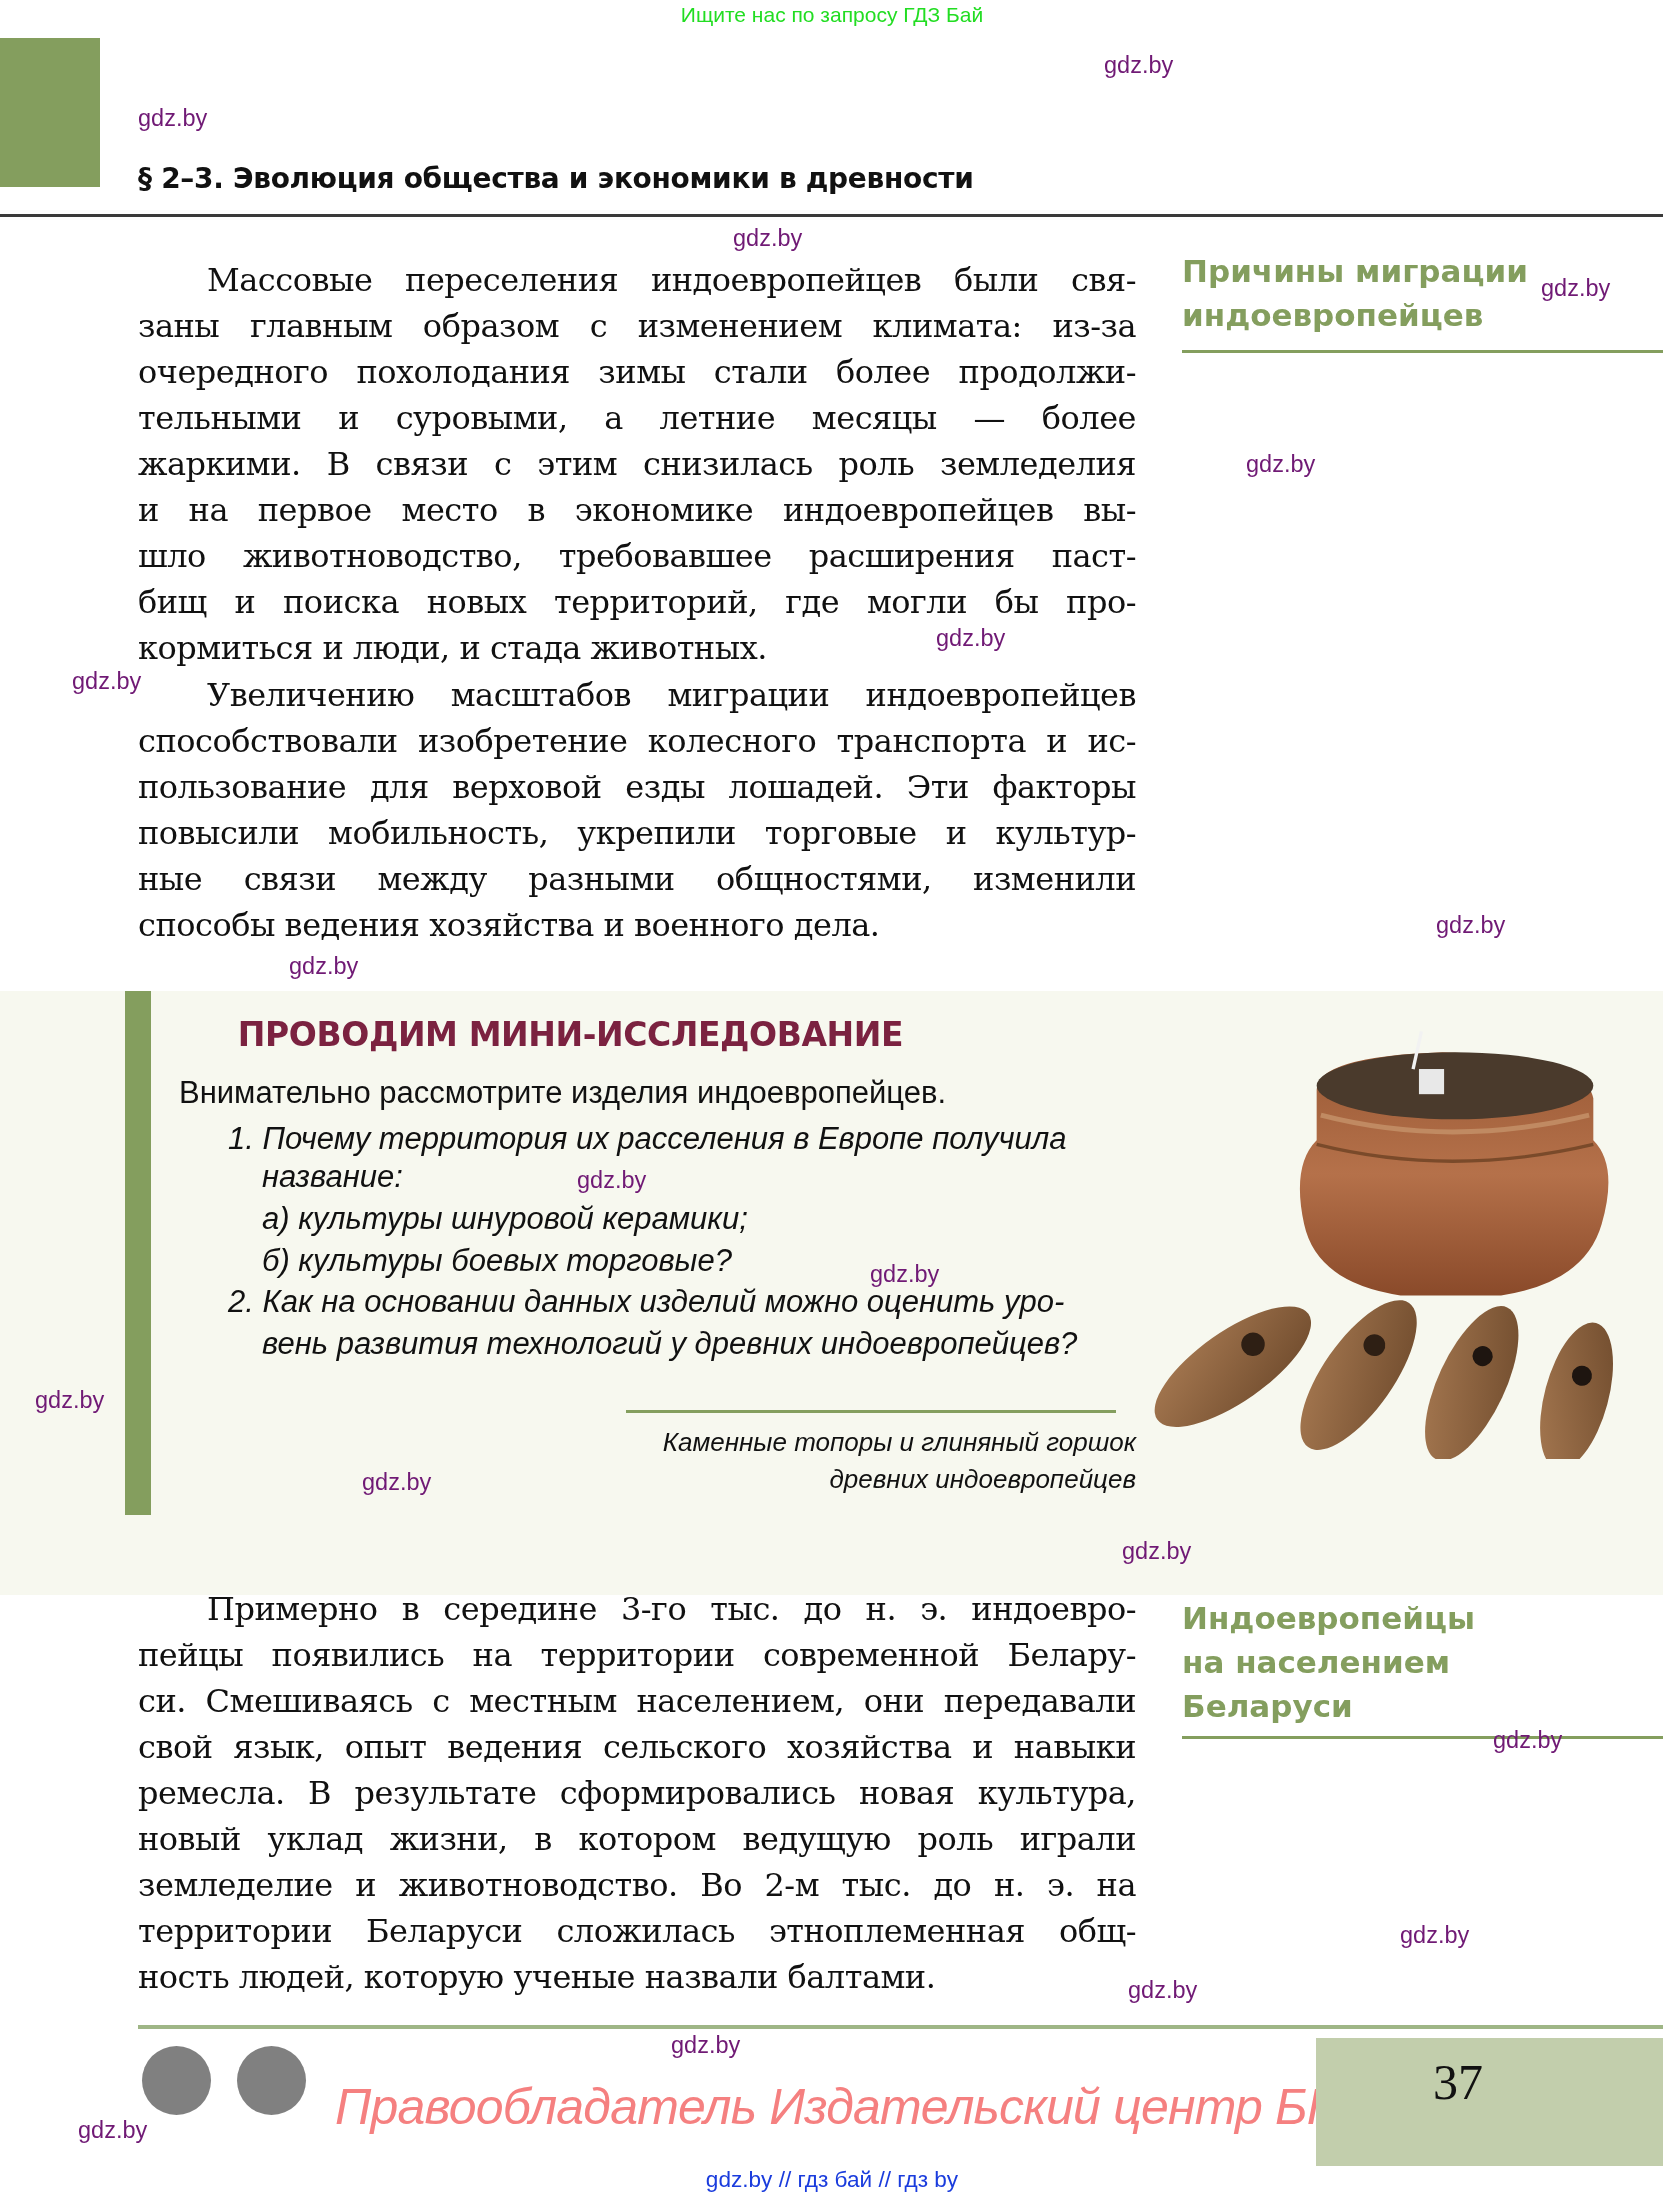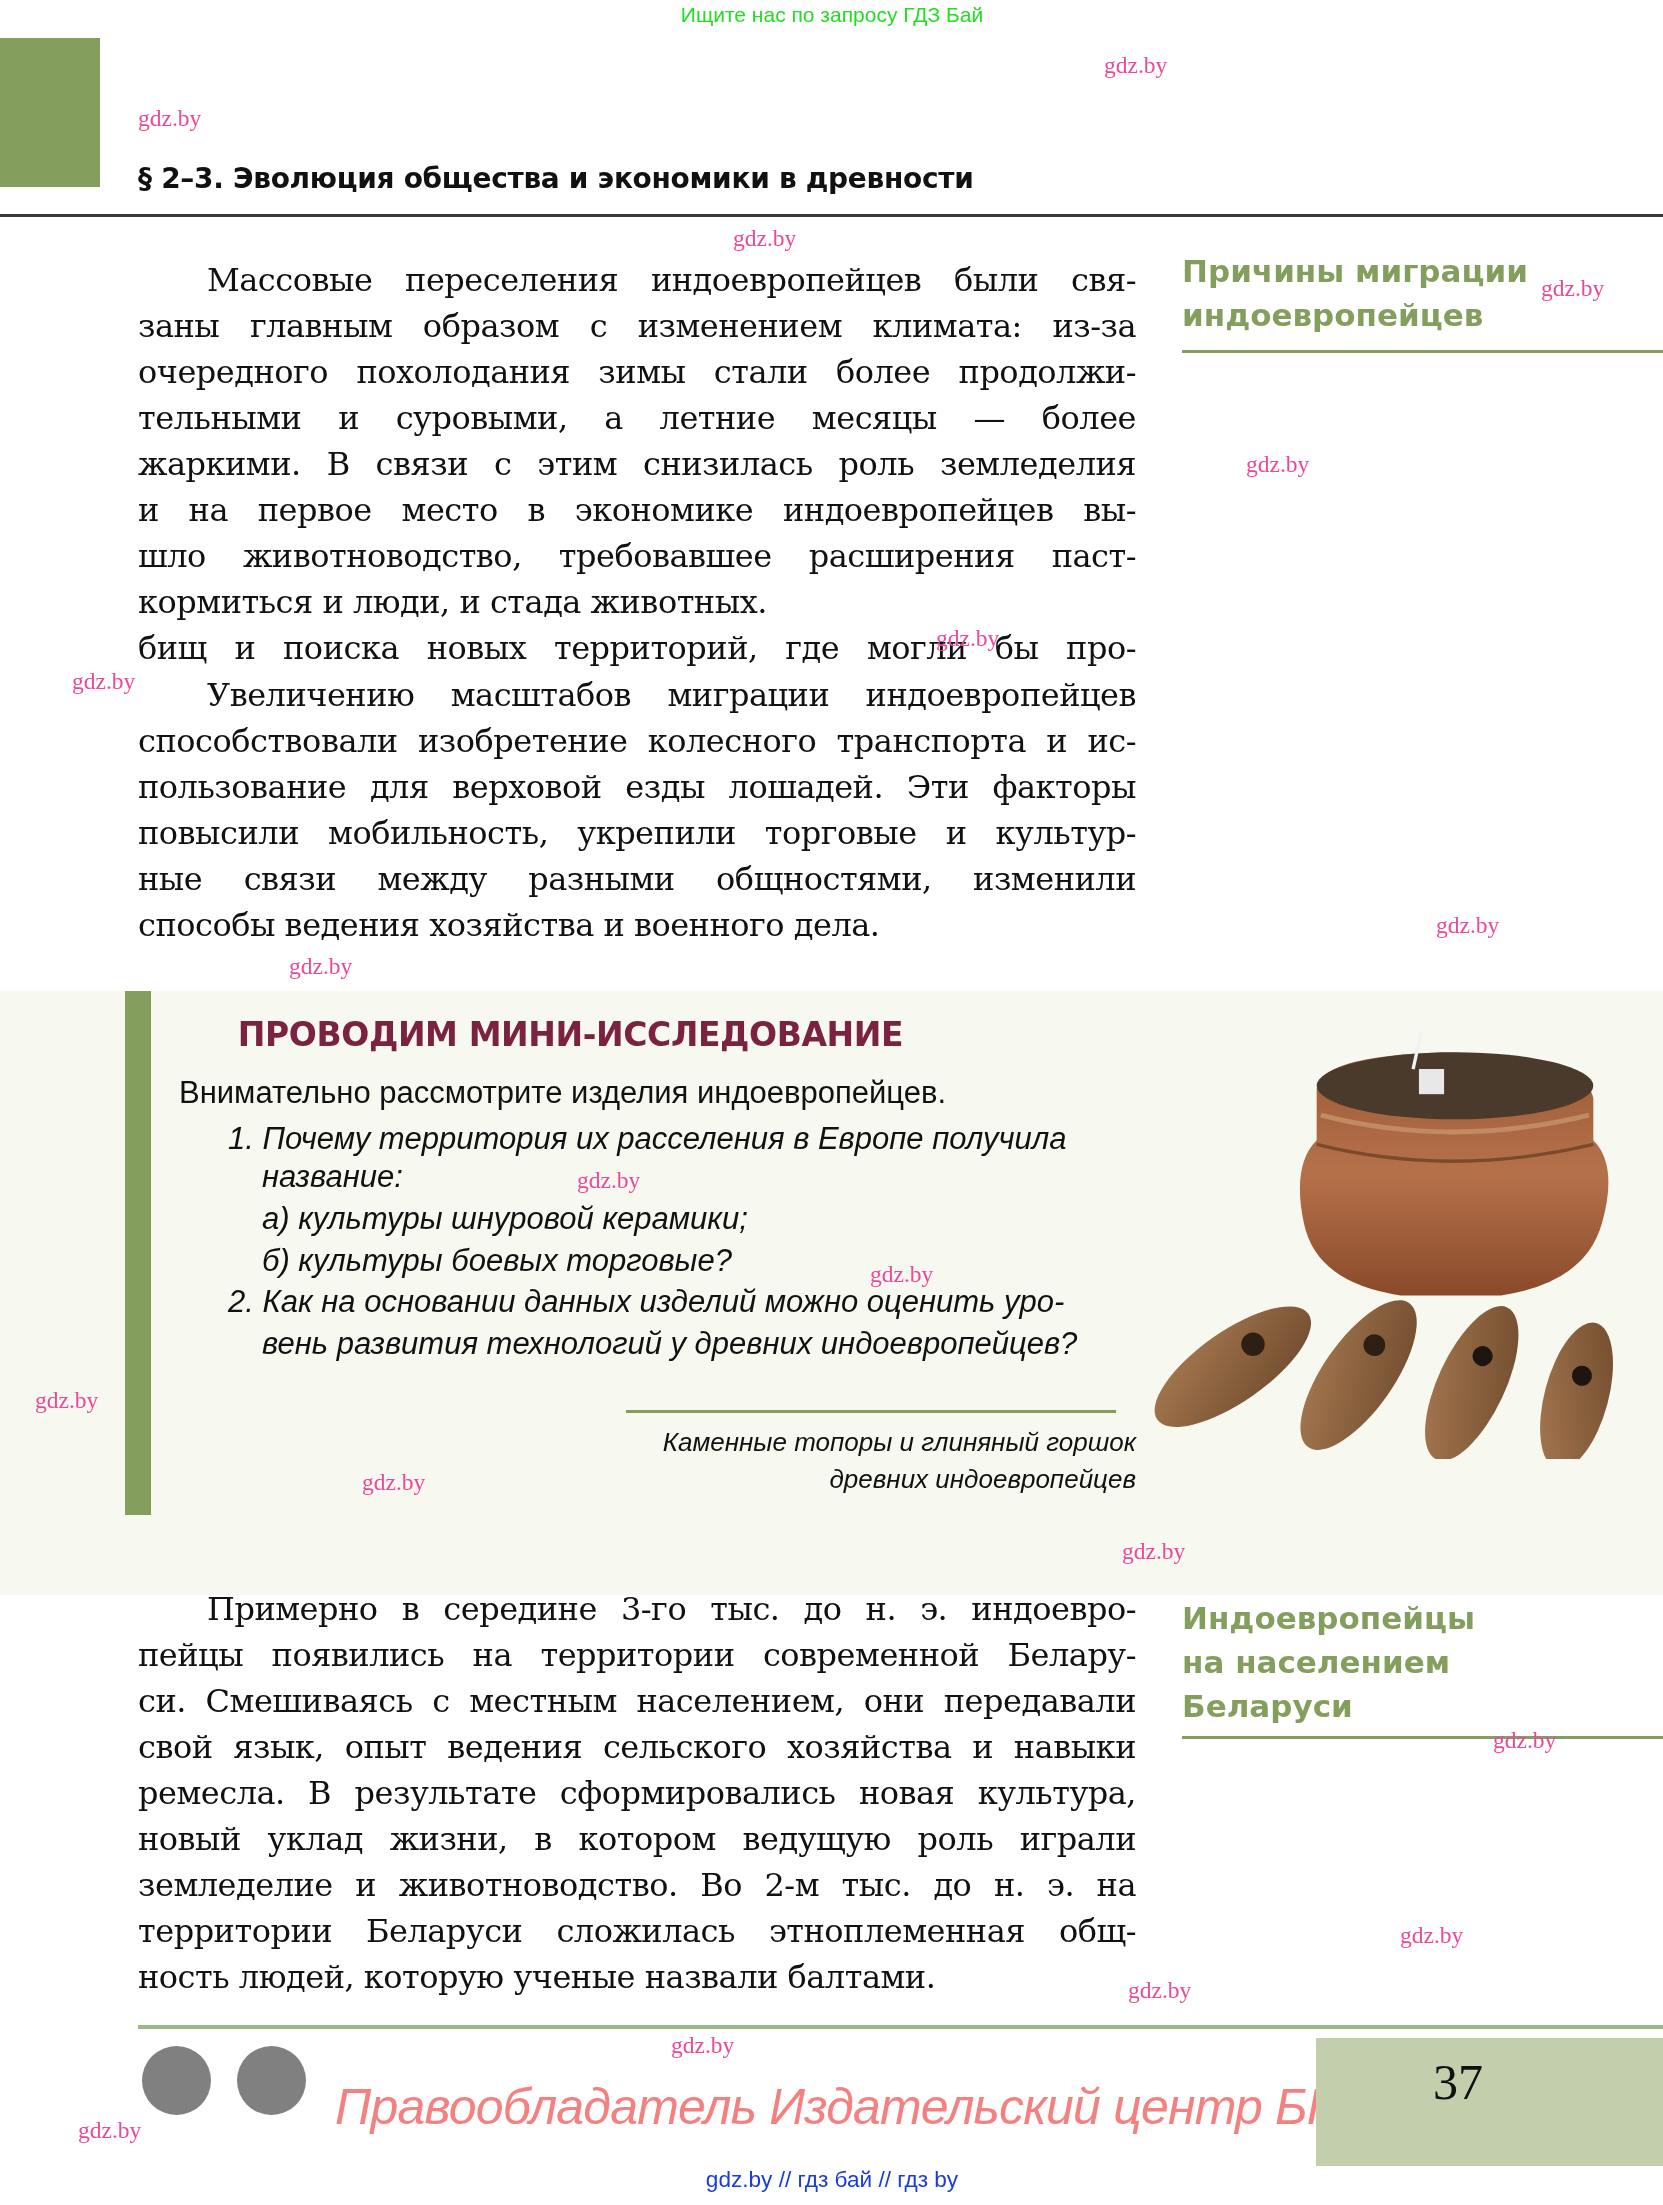--- a/index.html
+++ b/index.html
@@ -1,21 +1,21 @@
 <!DOCTYPE html>
 <html style="font-size:13.4px"><head>
 <meta charset="utf-8">
 <style>
   html, body { margin: 0; padding: 0; }
   body {
     width: 1664px; height: 2205px; position: relative; overflow: hidden;
     background: #ffffff; color: #111;
     font-family: "DejaVu Serif", serif;
   }
-  .wm { position: absolute; font-family: Liberation Serif, serif; font-size: 23.5px; color: #ec4899; white-space: nowrap; }
+  .wm { position: absolute; font-family: Liberation Sans, sans-serif; font-size: 23.5px; color: #701a75; white-space: nowrap; }
   .top-wm { position: absolute; left: 0; width: 1664px; top: 3.4px; text-align: center;
     font-family: "Liberation Sans", sans-serif; font-size: 21px; color: #22dd22; }
   .header-block { position: absolute; left: 0; top: 38px; width: 100px; height: 149px; background: #849e5e; }
   .chapter-title { position: absolute; left: 138px; top: 162px; font-family: "DejaVu Sans", sans-serif;
     font-weight: bold; font-size: 28px; letter-spacing: -0.3px; color: #111; white-space: nowrap; }
   .header-rule { position: absolute; left: 0; top: 214px; width: 1664px; height: 3.4px; background: #3a3a3a; }
 
   .para { position: absolute; left: 138px; width: 998px; font-family: "DejaVu Serif", serif;
     font-size: 32px; line-height: 46px; text-align: justify; letter-spacing: -0.5px; margin: 0; }
   .para span.line { display: block; text-align: justify; text-align-last: justify; white-space: nowrap; overflow: hidden; }
@@ -63,22 +63,22 @@
 <div class="side-rule" style="top:350px;"></div>
 
 <div class="para" style="top:257px;">
   <span class="line indent">Массовые переселения индоевропейцев были свя-</span>
   <span class="line">заны главным образом с изменением климата: из-за</span>
   <span class="line">очередного похолодания зимы стали более продолжи-</span>
   <span class="line">тельными и суровыми, а летние месяцы — более</span>
   <span class="line">жаркими. В связи с этим снизилась роль земледелия</span>
   <span class="line">и на первое место в экономике индоевропейцев вы-</span>
   <span class="line">шло животноводство, требовавшее расширения паст-</span>
+  <span class="line">бищ и поиска новых территорий, где могли бы про-</span>
   <span class="line last">кормиться и люди, и стада животных.</span>
-  <span class="line">бищ и поиска новых территорий, где могли бы про-</span>
 </div>
 
 <div class="para" style="top:672px;">
   <span class="line indent">Увеличению масштабов миграции индоевропейцев</span>
   <span class="line">способствовали изобретение колесного транспорта и ис-</span>
   <span class="line">пользование для верховой езды лошадей. Эти факторы</span>
   <span class="line">повысили мобильность, укрепили торговые и культур-</span>
   <span class="line">ные связи между разными общностями, изменили</span>
   <span class="line last">способы ведения хозяйства и военного дела.</span>
 </div>

